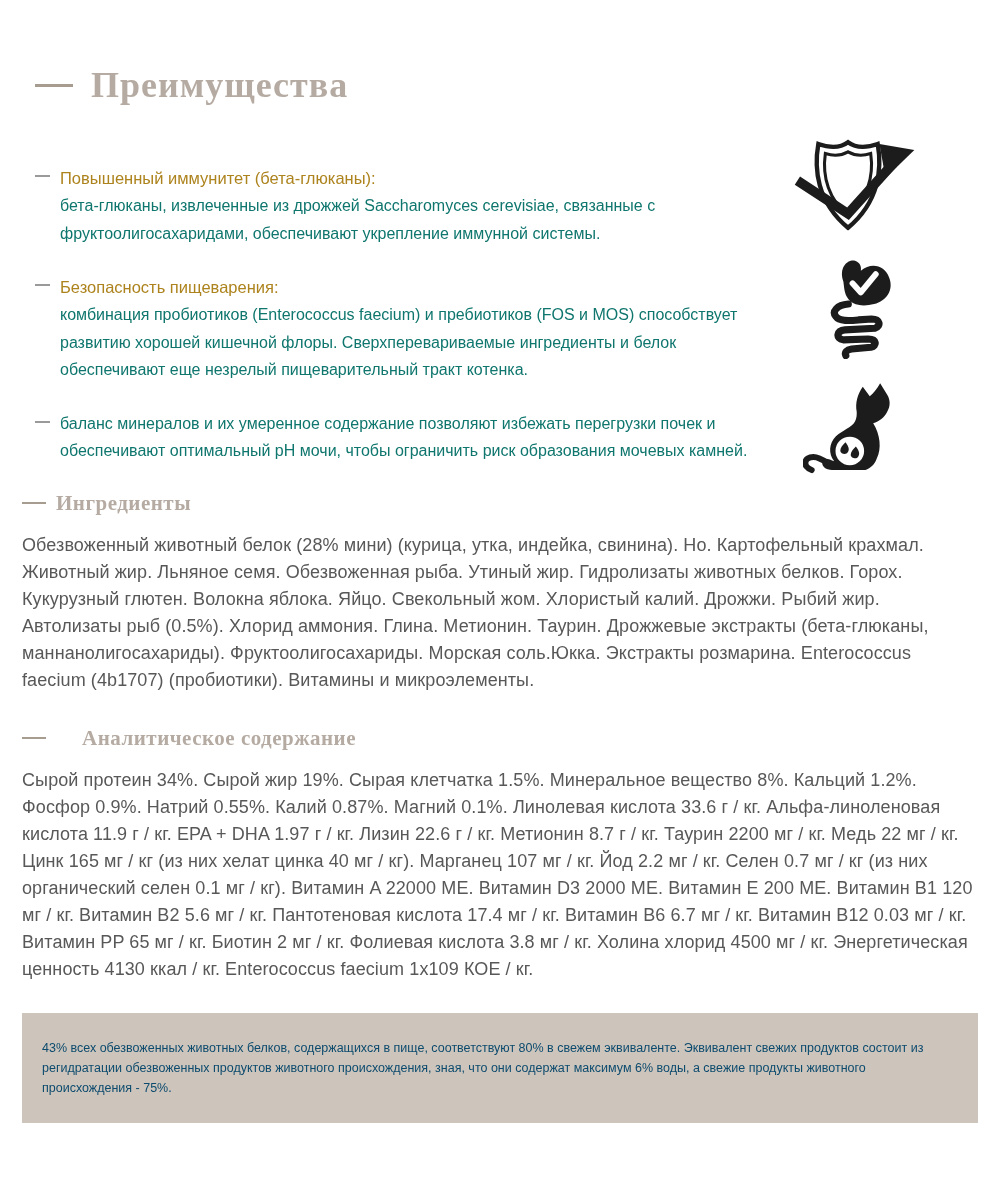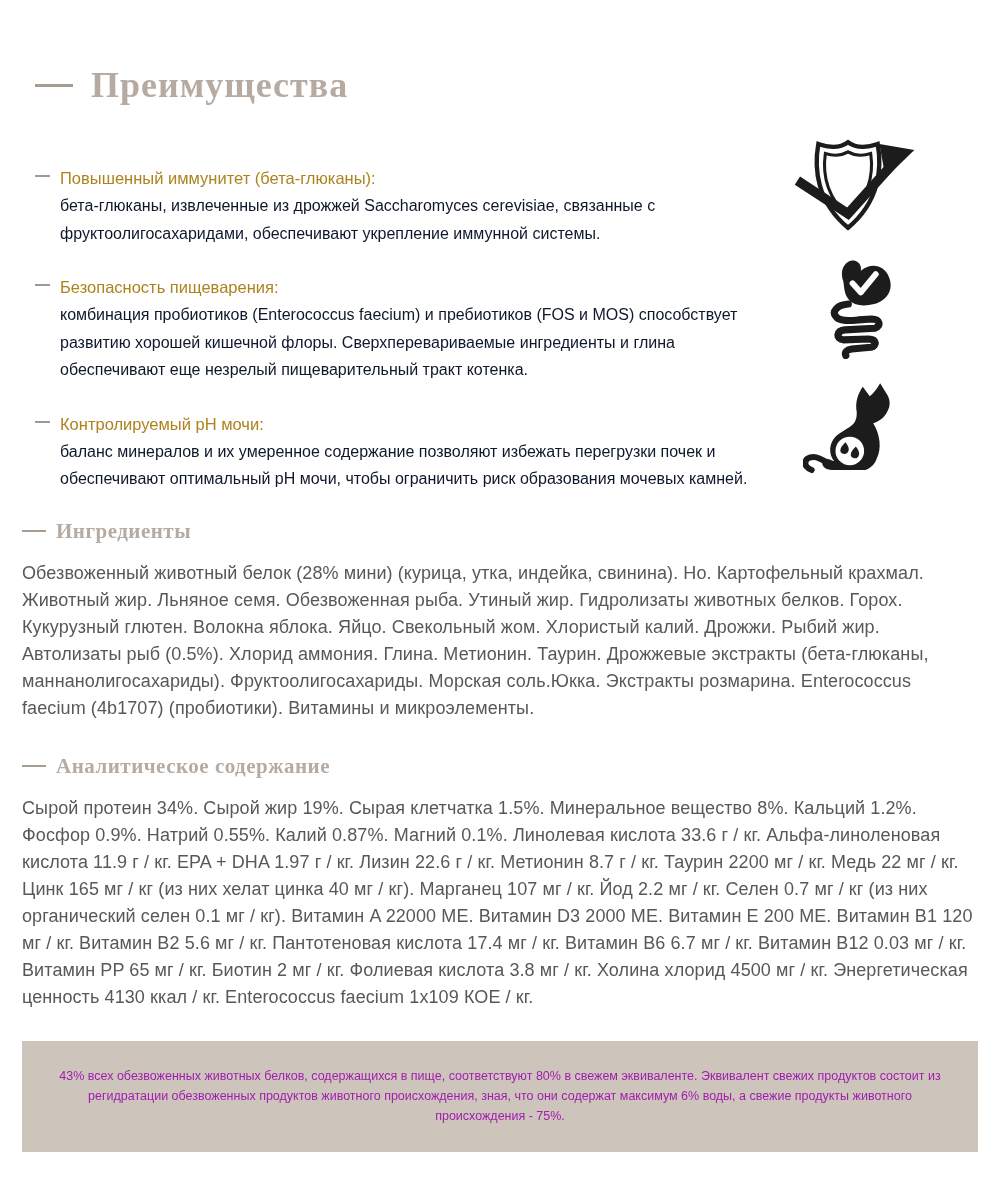--- a/index.html
+++ b/index.html
@@ -20,36 +20,36 @@
   .head-sub { margin:0 0 0 22px; font-size:21px; letter-spacing:0.5px; }
   .head-sub .dash { width:24px; border-top-width:2px; margin-right:10px; }
 
   
   .benefits-row { display:flex; margin-top:58px; }
   .benefit-list { flex:1; margin-left:35px; max-width:740px; }
   .benefit { position:relative; padding-left:25px; margin-bottom:26px; }
   .benefit .b-dash { position:absolute; left:0; top:11px; width:15px;
     border-top:2px solid #9a9a9a; }
   .benefit-title { color:#ad831d; font-weight:normal; font-size:16.5px; line-height:1.7; }
-  .benefit-text { color:#0f172a; font-size:16px; line-height:1.72; max-width:700px; }
+  .benefit-text { color:#0f766e; font-size:16px; line-height:1.72; max-width:700px; }
 
   .icons-col { width:160px; margin-right:48px; margin-top:-27px;
     display:flex; flex-direction:column; align-items:center; gap:22px; }
   .pict { display:block; }
 
   
   .small-par { margin:16px 22px 0 22px; color:#585858; font-size:18px;
     line-height:1.5; letter-spacing:0.1px; }
 
   .gap-ingredients { }
-  .gap-analysis { margin-top:32px; }
+  .gap-analysis { margin-top:32px;gap:26px; }
 
   
   .note-box { margin:30px 22px 0 22px; background:#cdc5bb; padding:25px 20px;
-    color:#a21caf; font-size:12.5px; line-height:1.62;text-align:center; }
+    color:#0c4a6e; font-size:12.5px; line-height:1.62; }
 
   
   .cat-wrap { margin-top:72px; display:flex; justify-content:center; }
 </style>
 </head>
 <body>
 
 <div class="page">
 
   <div class="sec-head head-main">
@@ -62,26 +62,25 @@
 
       <div class="benefit">
         <span class="b-dash"></span>
         <div class="benefit-title">Повышенный иммунитет (бета-глюканы):</div>
         <div class="benefit-text">бета-глюканы, извлеченные из дрожжей Saccharomyces cerevisiae, связанные с фруктоолигосахаридами, обеспечивают укрепление иммунной системы.</div>
       </div>
 
       <div class="benefit">
         <span class="b-dash"></span>
         <div class="benefit-title">Безопасность пищеварения:</div>
-        <div class="benefit-text">комбинация пробиотиков (Enterococcus faecium) и пребиотиков (FOS и MOS) способствует развитию хорошей кишечной флоры. Сверхперевариваемые ингредиенты и глина обеспечивают еще незрелый пищеварительный тракт котенка.</div>
+        <div class="benefit-text">комбинация пробиотиков (Enterococcus faecium) и пребиотиков (FOS и MOS) способствует развитию хорошей кишечной флоры. Сверхперевариваемые ингредиенты и белок обеспечивают еще незрелый пищеварительный тракт котенка.</div>
       </div>
 
       <div class="benefit">
         <span class="b-dash"></span>
-        <div class="benefit-title">Контролируемый pH мочи:</div>
         <div class="benefit-text">баланс минералов и их умеренное содержание позволяют избежать перегрузки почек и обеспечивают оптимальный pH мочи, чтобы ограничить риск образования мочевых камней.</div>
       </div>
 
     </div>
 
     <div class="icons-col">
 
       <svg class="pict" width="132" height="96" viewBox="0 0 140 110">
         <path d="M62,6 C70,12 82,13 96,8 C101,36 98,74 62,104 C26,74 23,36 28,8 C42,13 54,12 62,6 Z" fill="none" stroke="#1c1c1c" stroke-width="5"></path>
         <path d="M62,17 C69,21 78,22 88,19 C91,40 89,66 62,91 C35,66 33,40 36,19 C46,22 55,21 62,17 Z" fill="none" stroke="#1c1c1c" stroke-width="3.5"></path>

